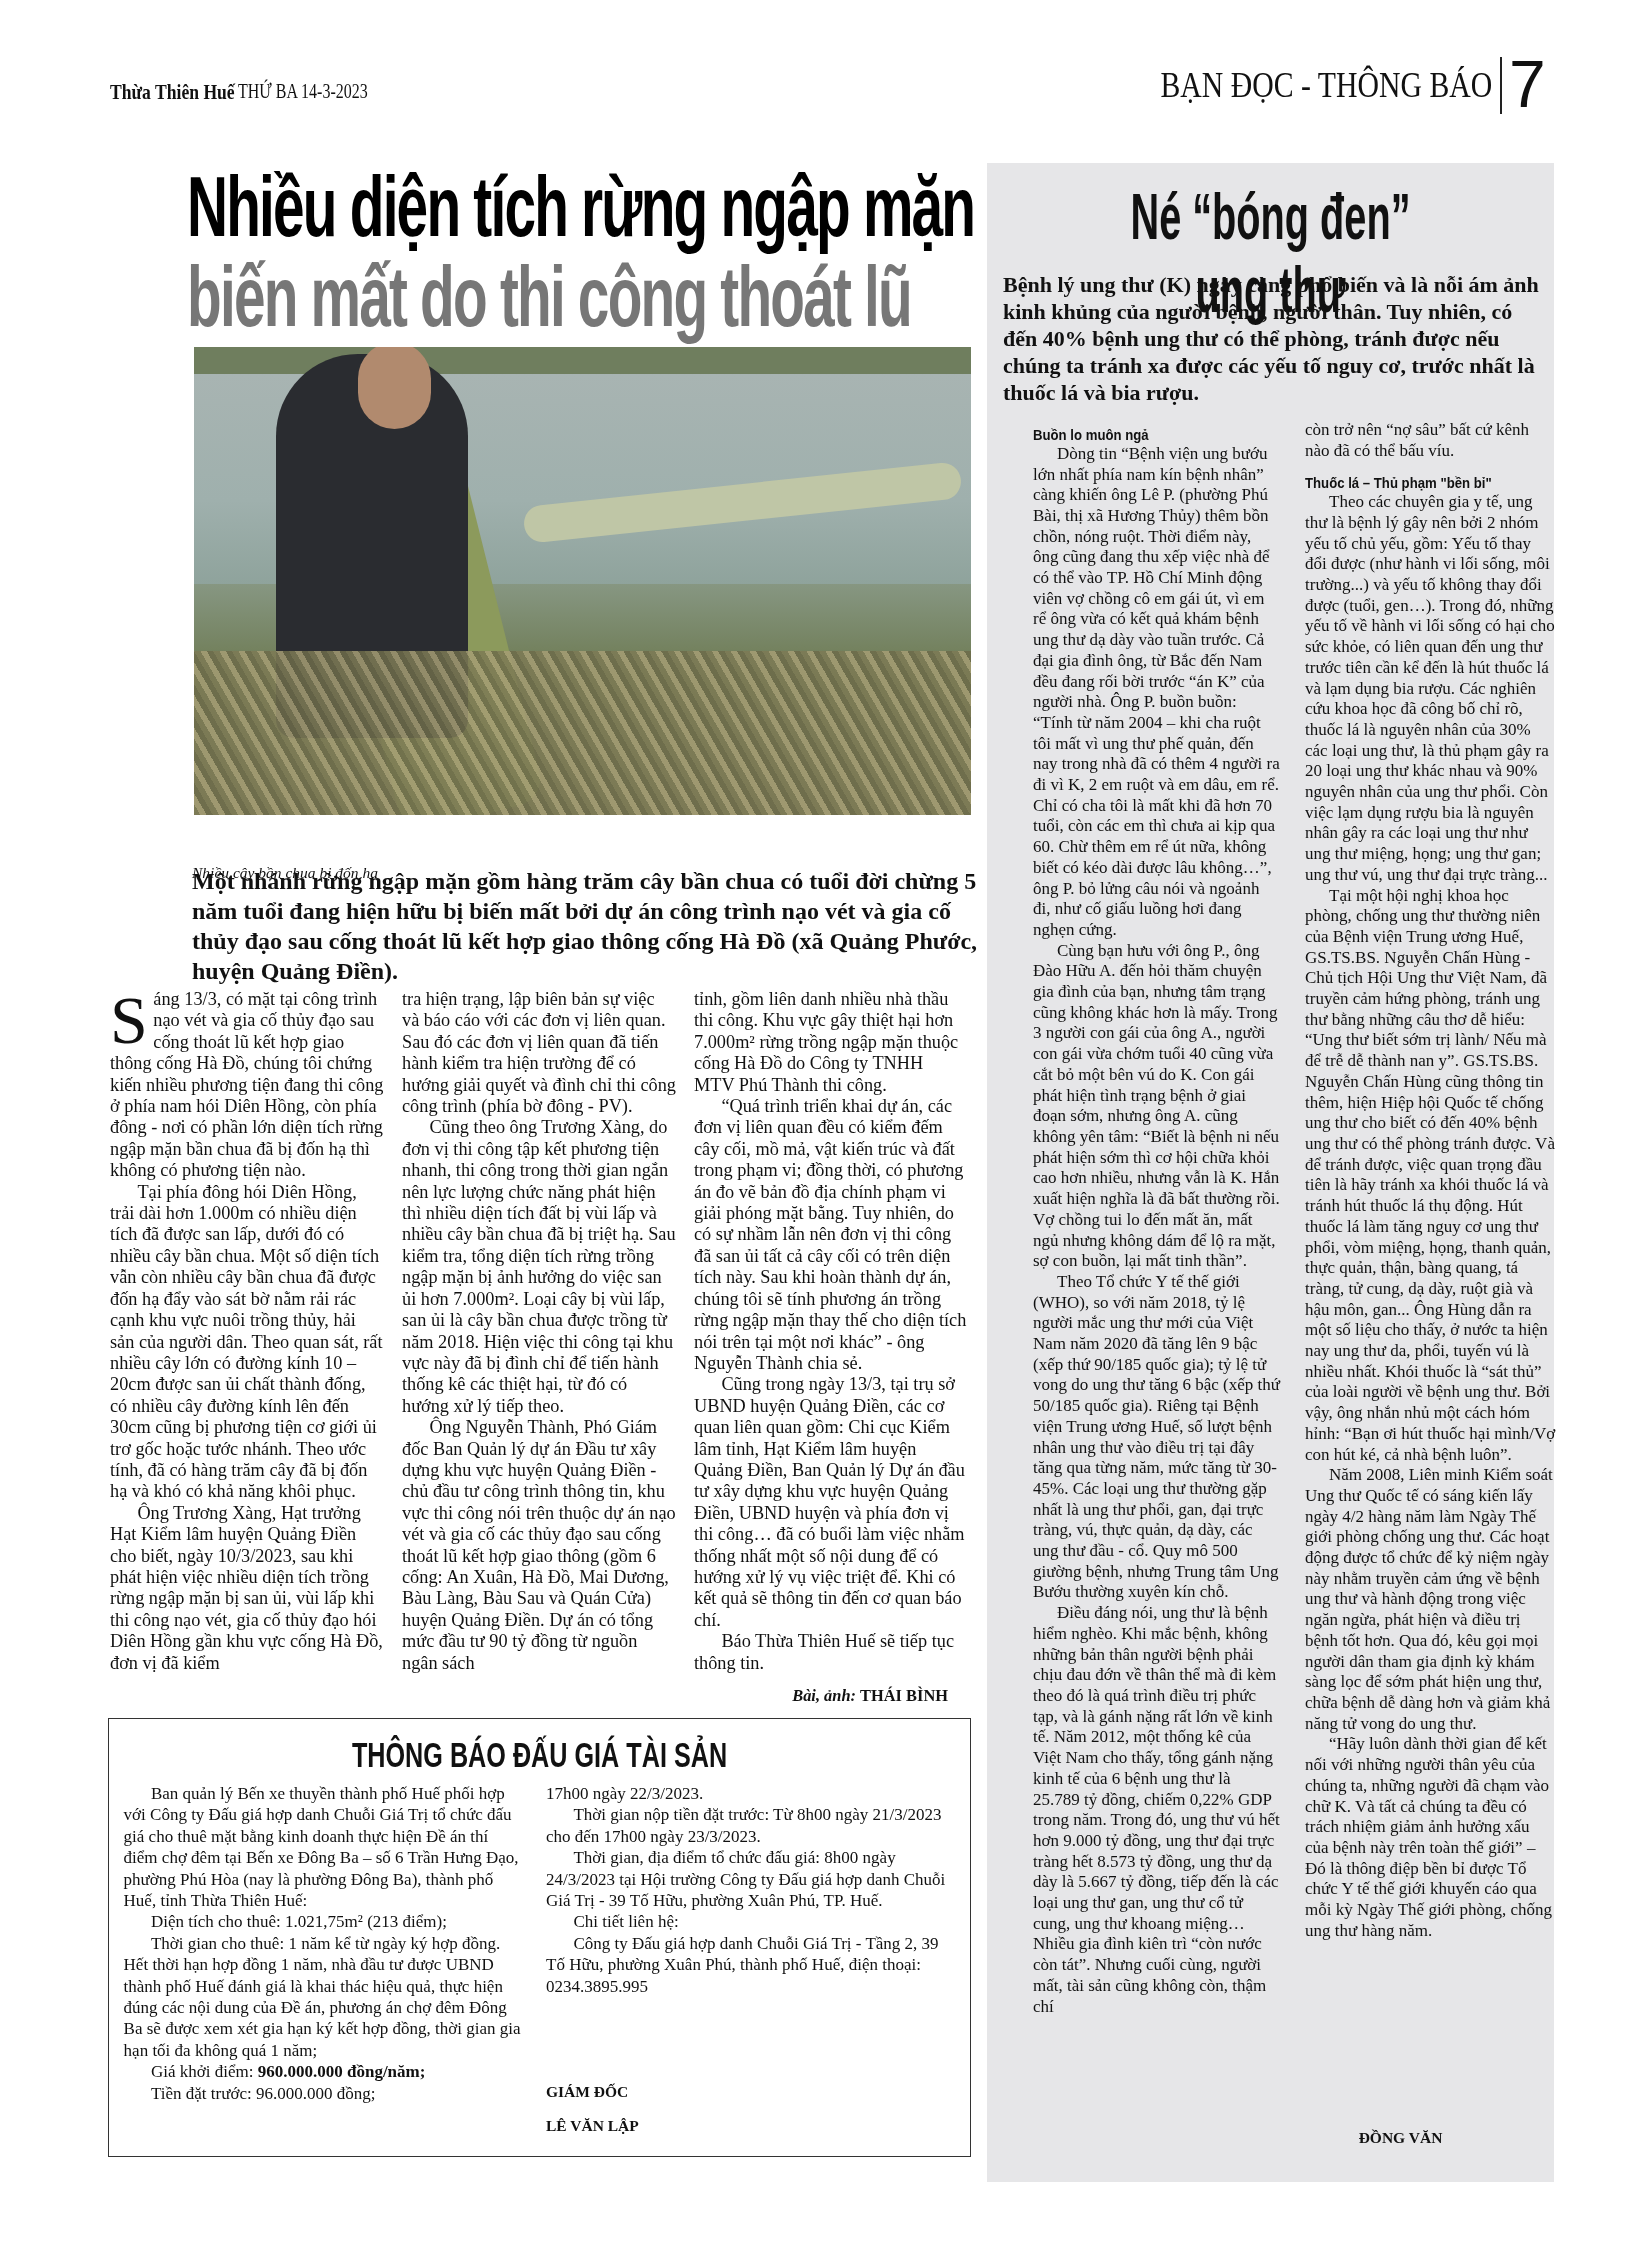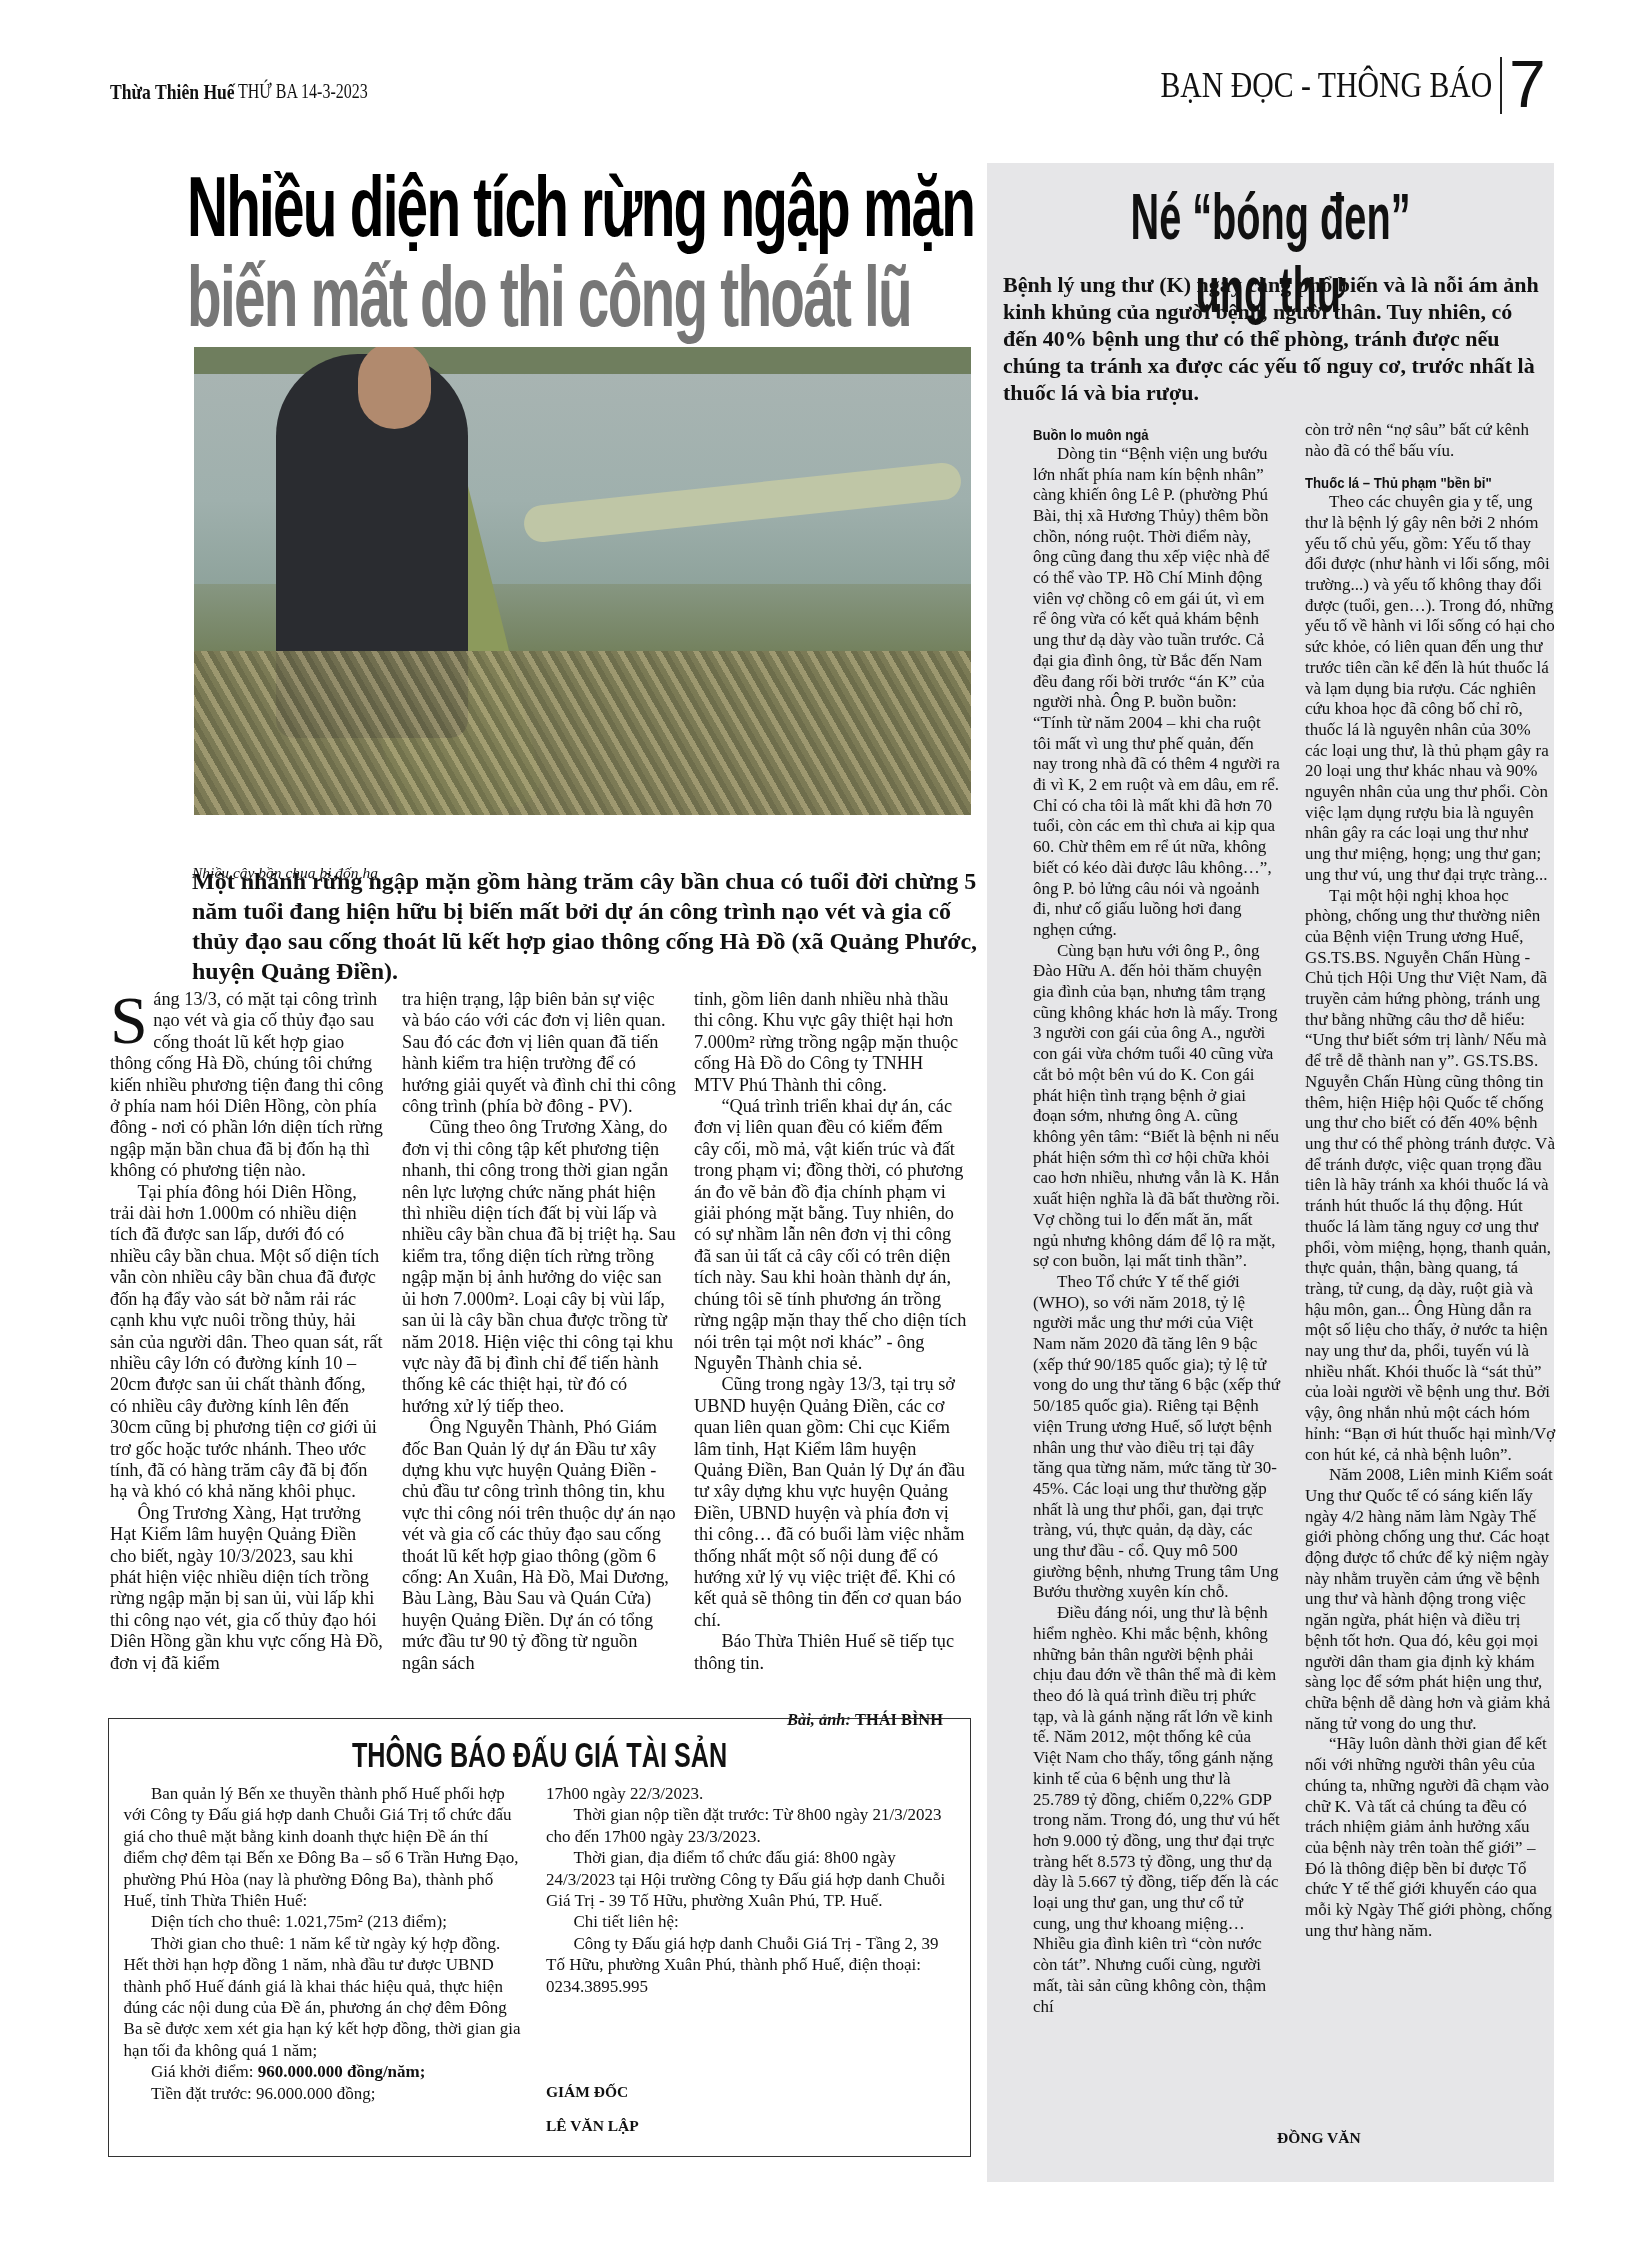--- a/index.html
+++ b/index.html
@@ -23,40 +23,40 @@
   .photo .brush{position:absolute;left:0;bottom:0;width:100%;height:164px;background:repeating-linear-gradient(60deg,#7d7a55 0 5.5px,#a59d74 5.5px 11px,#6d6b4a 11px 16.4px);opacity:.85;}
   .caption{left:192px;top:827px;font:italic 15.5px "Liberation Serif",serif;margin-top:37px;}
   .sapo{left:192px;top:866px;width:786px;font:bold 24px/30px "Liberation Serif",serif;}
   .col{font:18.3px/21.4px "Liberation Serif",serif;text-align:left;}
   .col p{margin:0;text-indent:27.4px;}
   .col p.noind{text-indent:0;}
   .dropcap{float:left;font:68px/55px "Liberation Serif",serif;margin:3.7px 5.5px 0 0;}
   .c1{left:110px;top:989px;width:274px;}
   .c2{left:402px;top:989px;width:274px;}
   .c3{left:694px;top:989px;width:274px;}
-  .byline1{left:728px;top:1686px;width:274px;text-align:center;font:16.4px "Liberation Serif",serif;margin-top:24px;}
+  .byline1{left:674px;top:1686px;width:274px;text-align:right;font:16.4px "Liberation Serif",serif;}
   .byline1 i{font-weight:bold;}
   .notice{left:108px;top:1718px;width:861px;height:437px;border:1.8px solid #333;}
   .notice-title{position:absolute;left:0;top:16.4px;width:100%;text-align:center;font:bold 35px "Liberation Sans",sans-serif;transform:scaleX(0.72);}
   .nc{position:absolute;top:64px;width:402px;font:17px/21.4px "Liberation Serif",serif;}
   .nc p{margin:0;text-indent:27.4px;}
   .nc p.noind{text-indent:0;}
   .nc1{left:14.6px;}
   .nc2{left:437px;}
   .sign{position:absolute;left:437px;width:402px;text-align:left;padding-right:37px;box-sizing:border-box;font:bold 15.5px "Liberation Serif",serif;}
   .box{left:987px;top:163px;width:567px;height:2019px;background:#e6e6e8;}
   .h2{left:987px;top:181px;width:567px;text-align:center;font:bold 64px/73px "Liberation Sans",sans-serif;transform:scaleX(0.62);}
   .sapo2{left:1003px;top:271px;width:539px;font:bold 22px/27px "Liberation Serif",serif;}
   .rc{font:17px/20.7px "Liberation Serif",serif;margin-left:28px;}
   .rc p{margin:0;text-indent:24px;}
   .rc p.noind{text-indent:0;}
   .rc h4{margin:1.8px 0 0 0;font:bold 15.5px "Liberation Sans",sans-serif;transform:scaleX(0.85);transform-origin:left;white-space:nowrap;}
   .rc1{left:1005px;top:424px;width:247px;}
   .rc2{left:1277px;top:420px;width:251px;}
-  .byline2{left:1277px;top:2129px;width:247px;text-align:left;font:bold 15.5px "Liberation Serif",serif;}
+  .byline2{left:1277px;top:2129px;width:247px;text-align:center;font:bold 15.5px "Liberation Serif",serif;}
 </style>
 </head>
 <body>
 
 <div class="abs masthead-paper">Thừa Thiên Huế</div>
 <div class="abs masthead-date">THỨ BA 14-3-2023</div>
 <div class="abs section">BẠN ĐỌC - THÔNG BÁO</div>
 <div class="abs pageno-bar"></div>
 <div class="abs pageno">7</div>
 

